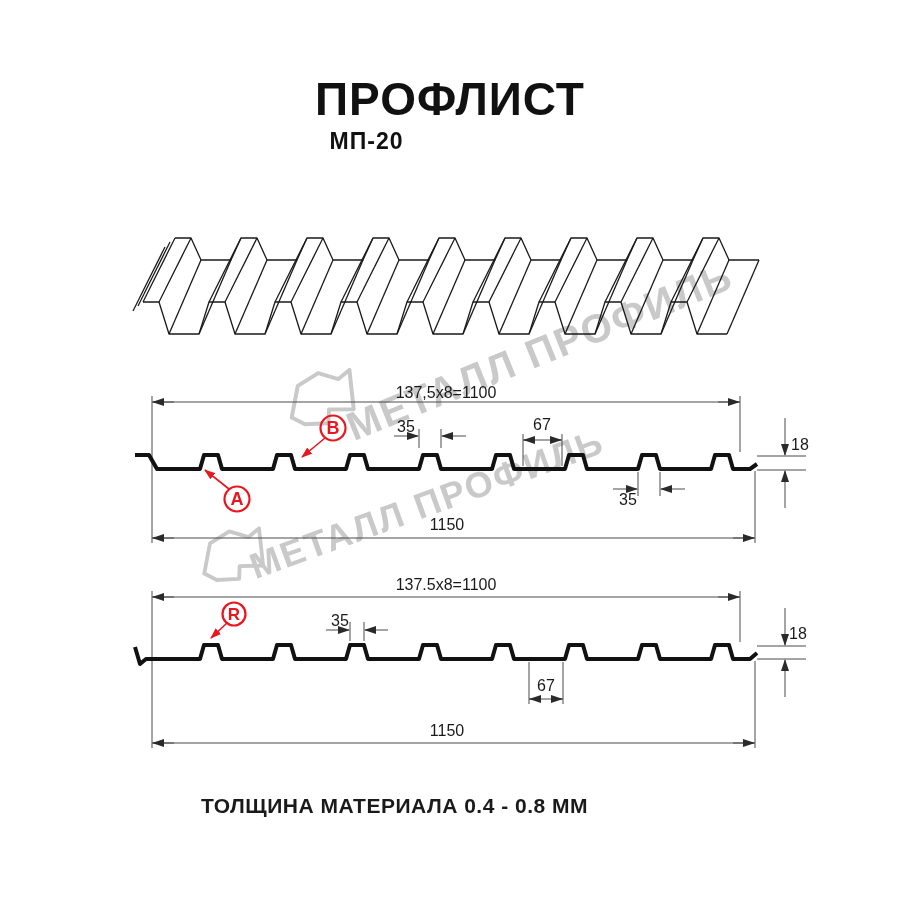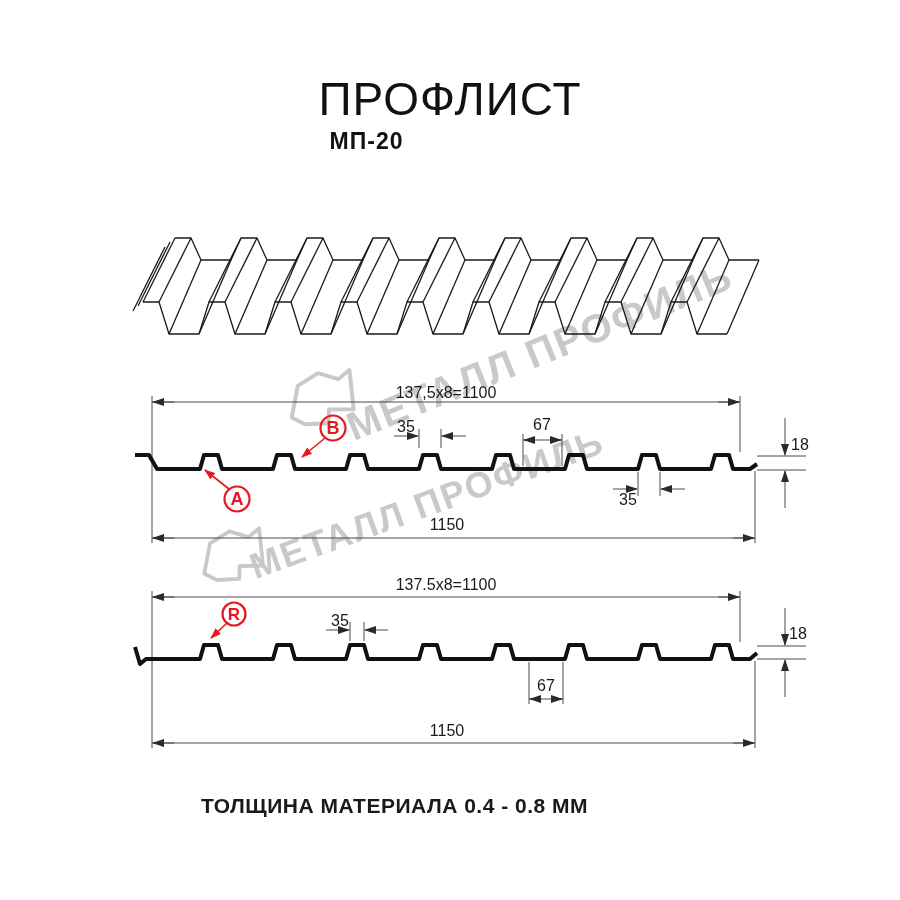--- a/index.html
+++ b/index.html
@@ -1,19 +1,19 @@
 <!DOCTYPE html>
 <html><head>
 <meta charset="utf-8">
 <style>
   html,body{margin:0;padding:0;background:#ffffff;}
   body{width:900px;height:900px;position:relative;overflow:hidden;
        font-family:"Liberation Sans", sans-serif;color:#1a1a1a;}
   .title{position:absolute;top:72px;left:0;width:900px;text-align:center;
-         font-size:46px;font-weight:normal;letter-spacing:1px;color:#111;}
+         font-size:46px;font-weight:bold;letter-spacing:1px;color:#111;}
   .subtitle{position:absolute;top:128px;left:0;width:733px;text-align:center;
          font-size:23px;font-weight:bold;letter-spacing:1px;color:#111;}
   .footer{position:absolute;top:794px;left:0;width:789px;text-align:center;
          font-size:21px;font-weight:bold;letter-spacing:0.5px;color:#1a1a1a;}
   svg text{font-family:"Liberation Sans", sans-serif;}
   .dimtxt{font-size:16px;fill:#1a1a1a;}
   .wmtxt{fill:#c9c9c9;font-weight:bold;}
 </style>
 </head>
 <body>

